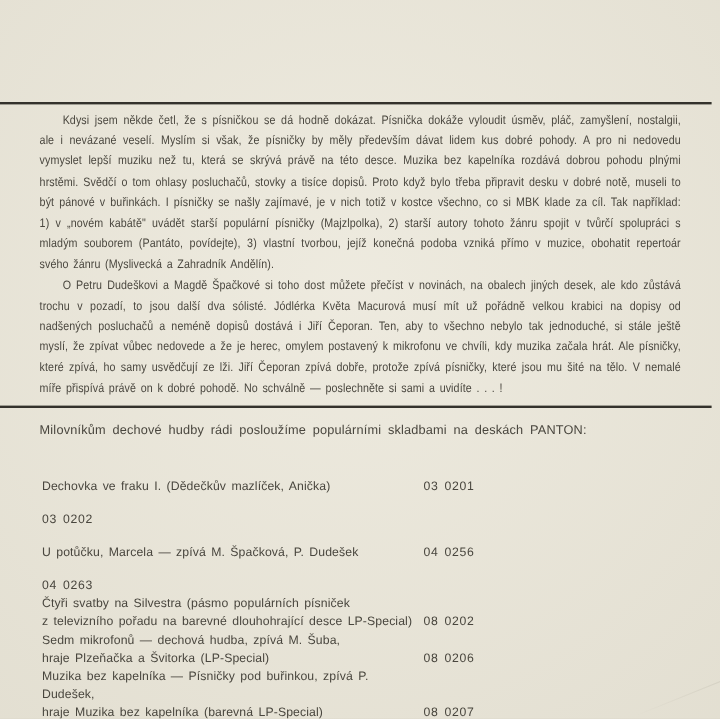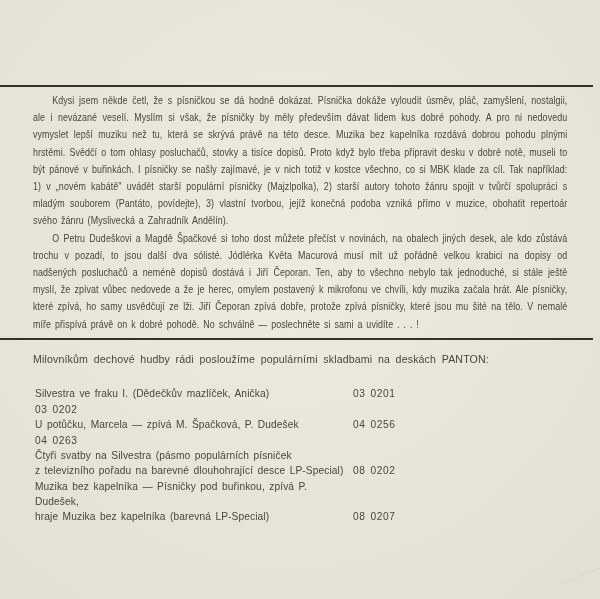--- a/index.html
+++ b/index.html
@@ -63,20 +63,21 @@
   .row {
     display: flex;
     align-items: flex-end;
     margin-bottom: 0.5px;
   }
   .titles { width: 318px; flex: none; }
   .tl { display: block; }
   .num {
     white-space: nowrap;
     letter-spacing: 0.6px;
+    margin-top: 12px;
   }
   .edge {
     position: absolute;
     top: 0; right: 0; width: 7px; height: 599px;
     background: linear-gradient(to right, rgba(255,255,255,0), rgba(255,255,255,0.35));
   }
   .crease {
     position: absolute;
     right: -20px; bottom: 28px;
     width: 140px; height: 1px;
@@ -99,21 +100,21 @@
   </div>
 
   <div class="rule rule-mid"></div>
 
   <div class="promo">Milovníkům dechové hudby rádi posloužíme populárními skladbami na deskách PANTON:</div>
 
   <div class="catalog">
 
     <div class="row">
       <div class="titles">
-        <span class="tl">Silvestra ve fraku I. (Dědečkův mazlíček, Anička)</span>
+        <span class="tl">Dechovka ve fraku I. (Dědečkův mazlíček, Anička)</span>
       </div>
       <div class="num">03 0201</div>
     </div>
 
     <div class="row">
       <div class="num">03 0202</div>
     </div>
 
     <div class="row">
       <div class="titles">
@@ -127,20 +128,27 @@
     </div>
 
     <div class="row">
       <div class="titles">
         <span class="tl">Čtyři svatby na Silvestra (pásmo populárních písniček</span>
         <span class="tl">z televizního pořadu na barevné dlouhohrající desce LP-Special)</span>
       </div>
       <div class="num">08 0202</div>
     </div>
 
+    <div class="row">
+      <div class="titles">
+        <span class="tl">Sedm mikrofonů — dechová hudba, zpívá M. Šuba,</span>
+        <span class="tl">hraje Plzeňačka a Švitorka (LP-Special)</span>
+      </div>
+      <div class="num">08 0206</div>
+    </div>
 
     <div class="row">
       <div class="titles">
         <span class="tl">Muzika bez kapelníka — Písničky pod buřinkou, zpívá P. Dudešek,</span>
         <span class="tl">hraje Muzika bez kapelníka (barevná LP-Special)</span>
       </div>
       <div class="num">08 0207</div>
     </div>
 
   </div>

